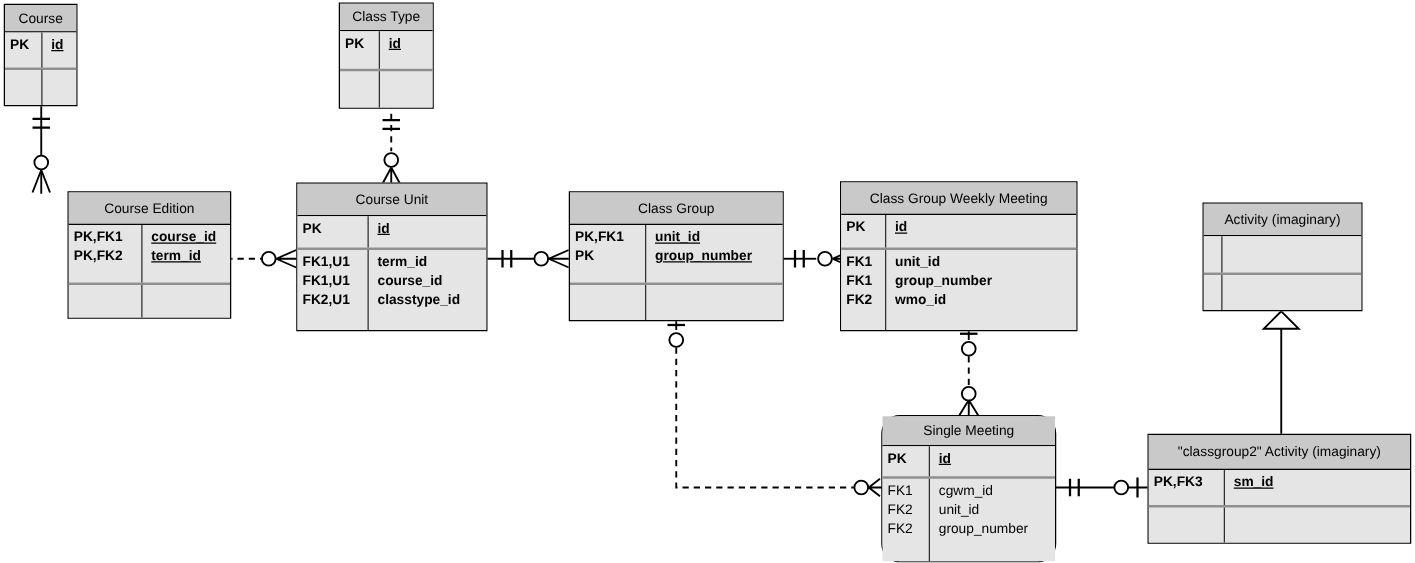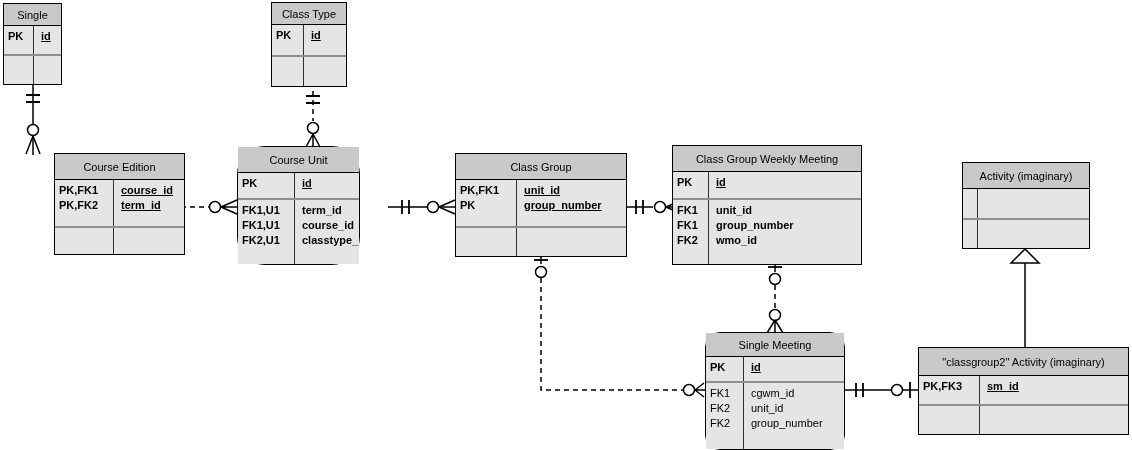--- a/index.html
+++ b/index.html
@@ -12,21 +12,21 @@
   .sep{border-top:2px solid #8f8f8f;}
   .kcol{width:var(--kw);min-width:var(--kw);border-right:1px solid #2e2e2e;padding:3px 2px 0 4px;box-sizing:border-box;}
   .acol{flex:1;padding:3px 0 16px 7px;box-sizing:border-box;overflow:hidden;}
   .kcol div,.acol div{font-size:11px;line-height:15px;white-space:nowrap;}
   .b{font-weight:bold;}
   .u{text-decoration:underline;}
   
   #t-course        {left:3px;   top:3px;   width:59px;  --kw:30px;}
   #t-classtype     {left:271px; top:2px;   width:76px;  --kw:32px;}
   #t-courseedition {left:10px;  top:153px; width:131px;margin-left:44px; --kw:59px;}
-  #t-courseunit    {left:237px; top:146px; width:123px;border-radius:28px; --kw:57px;}
+  #t-courseunit    {left:237px; top:146px; width:153px; --kw:57px;}
   #t-classgroup    {left:455px; top:153px; width:172px; --kw:61px;}
   #t-cgwm          {left:672px; top:145px; width:190px; --kw:36px;}
   #t-activity      {left:962px; top:162px; width:128px; --kw:15px;}
   #t-singlemeeting {left:705px; top:332px; width:140px;border-radius:15px; --kw:38px;}
   #t-classgroup2   {left:918px; top:347px; width:211px; --kw:61px;}
   .h22{height:22px;} .h24{height:24px;} .h26{height:26px;} .h28{height:28px;}
   .h25{height:25px;} .h29{height:29px;} .h30{height:30px;} .h31{height:31px;}
   .h46{height:46px;} .h66{height:66px;} .h68{height:68px;}
 </style>
 </head>
@@ -100,21 +100,21 @@
       </g>
 
       <g>
         <path d="M1025,263 V350"></path>
         <polygon points="1025,249 1011,263 1039,263" fill="#fff"></polygon>
       </g>
     </g>
   </svg>
 
   <div class="tbl" id="t-course">
-    <div class="hdr h22">Single</div>
+    <div class="hdr h22">Course</div>
     <div class="sec h28">
       <div class="kcol">
           <div class="b">PK</div>
         </div>
       <div class="acol">
           <div class="b u">id</div>
         </div>
     </div>
     <div class="sec sep h30">
         <div class="kcol"></div>

